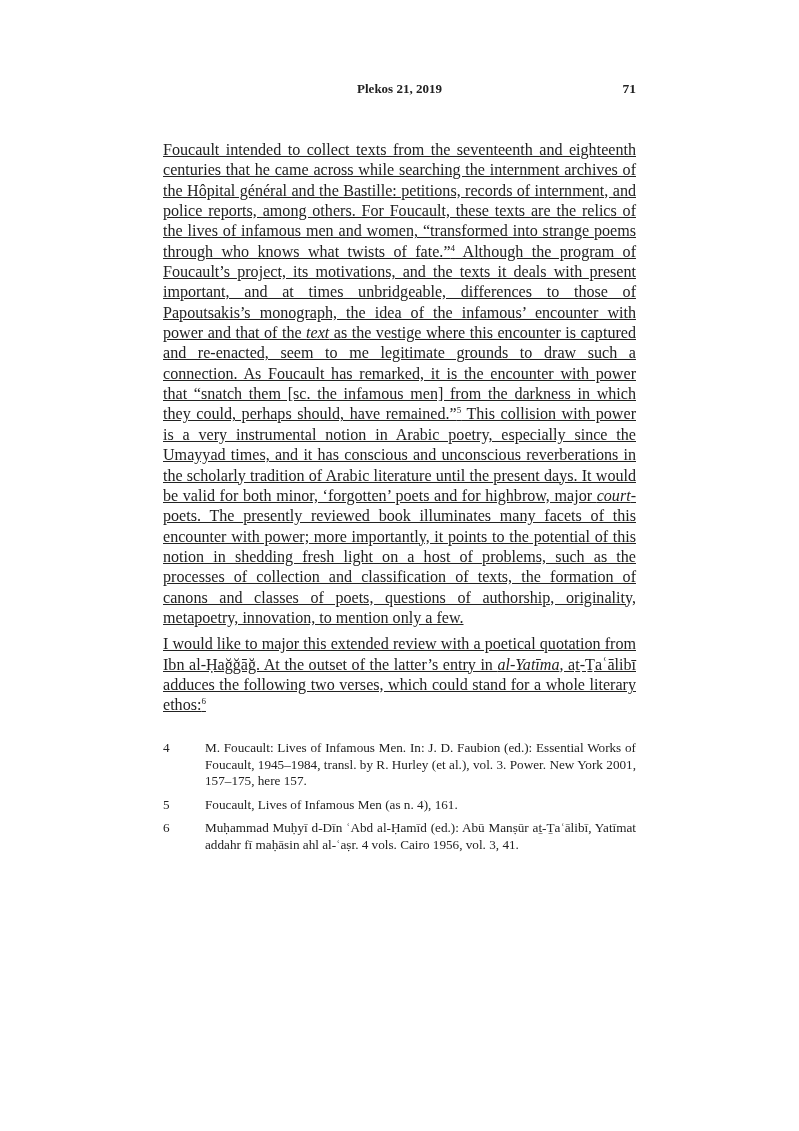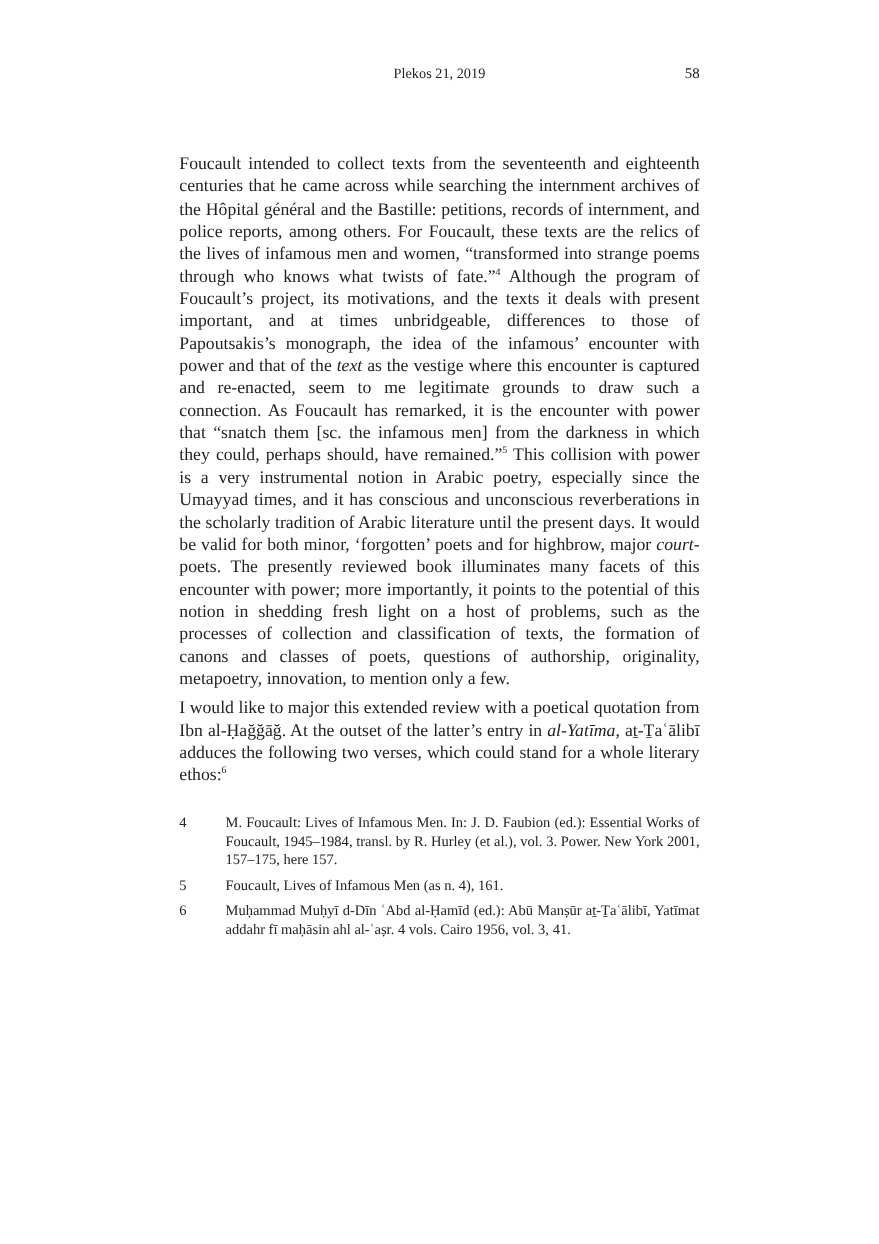--- a/index.html
+++ b/index.html
@@ -1,35 +1,35 @@
 <!DOCTYPE html>
 <html><head>
 <meta charset="utf-8">
 <style>
   html, body { margin: 0; padding: 0; background: #ffffff; }
   body { width: 799px; height: 1131px; position: relative; overflow: hidden; color: #222222;
          font-family: "Liberation Serif", "DejaVu Serif", serif; }
-  .header { position: absolute; top: 59px; left: 163px; width: 473px; height: 20px; font-size: 13px; }
+  .header { position: absolute; top: 81px; left: 163px; width: 473px; height: 20px; font-size: 13px; font-weight: bold; }
   .running-title { position: absolute; left: 0; right: 0; text-align: center; top: 0; }
   .page-number { position: absolute; right: 0; top: 0; font-size: 13.5px; }
   .body { position: absolute; left: 163px; top: 140px; width: 473px; font-size: 16.1px; line-height: 20.35px;
           text-align: justify; hyphens: manual; }
-  .body p { margin: 0; }
+  .body p { margin: 0; text-decoration: underline; }
   .body p + p { margin-top: 6px; }
   sup { font-size: 9px; line-height: 0; vertical-align: 6px; }
   .footnotes { position: absolute; left: 163px; top: 740px; width: 473px; font-size: 13.2px; line-height: 16.6px; }
   .fn { position: relative; padding-left: 42px; text-align: justify; margin: 0 0 7px 0; }
   .fn-num { position: absolute; left: 0; top: 0; }
 </style>
 </head>
 <body>
 
 <div class="header">
   <span class="running-title">Plekos 21, 2019</span>
-  <span class="page-number">58</span>
+  <span class="page-number">71</span>
 </div>
 
 <div class="body">
   <p><span>Foucault intended to collect texts from the seventeenth and eighteenth cen­turies that he came across while searching the internment archives of the Hôpital général and the Bastille: petitions, records of internment, and police reports, among others. For Foucault, these texts are the relics of the lives of infamous men and women, “transformed into strange poems through who knows what twists of fate.”</span><sup>4</sup><span> Although the program of Foucault’s project, its motivations, and the texts it deals with present important, and at times un­bridgeable, differences to those of Papoutsakis’s monograph, the idea of the infamous’ encounter with power and that of the </span><em>text</em><span> as the vestige where this encounter is captured and re-enacted, seem to me legitimate grounds to draw such a connection. As Foucault has remarked, it is the encounter with power that “snatch them [sc. the infamous men] from the darkness in which they could, perhaps should, have remained.”</span><sup>5</sup><span> This collision with power is a very instrumental notion in Arabic poetry, especially since the Umayyad times, and it has conscious and unconscious reverberations in the scholarly tradi­tion of Arabic literature until the present days. It would be valid for both minor, ‘forgotten’ poets and for highbrow, major </span><em>court</em><span>-poets. The presently reviewed book illuminates many facets of this encounter with power; more importantly, it points to the potential of this notion in shedding fresh light on a host of problems, such as the processes of collection and classification of texts, the formation of canons and classes of poets, questions of author­ship, originality, metapoetry, innovation, to mention only a few.</span></p>
   <p><span>I would like to major this extended review with a poetical quotation from Ibn al-Ḥağğāğ. At the outset of the latter’s entry in </span><em>al-Yatīma</em><span>, aṯ-Ṯaʿālibī adduces the following two verses, which could stand for a whole literary ethos:</span><sup>6</sup></p>
 </div>
 
 <div class="footnotes">
   <div class="fn">
     <span class="fn-num">4</span>

